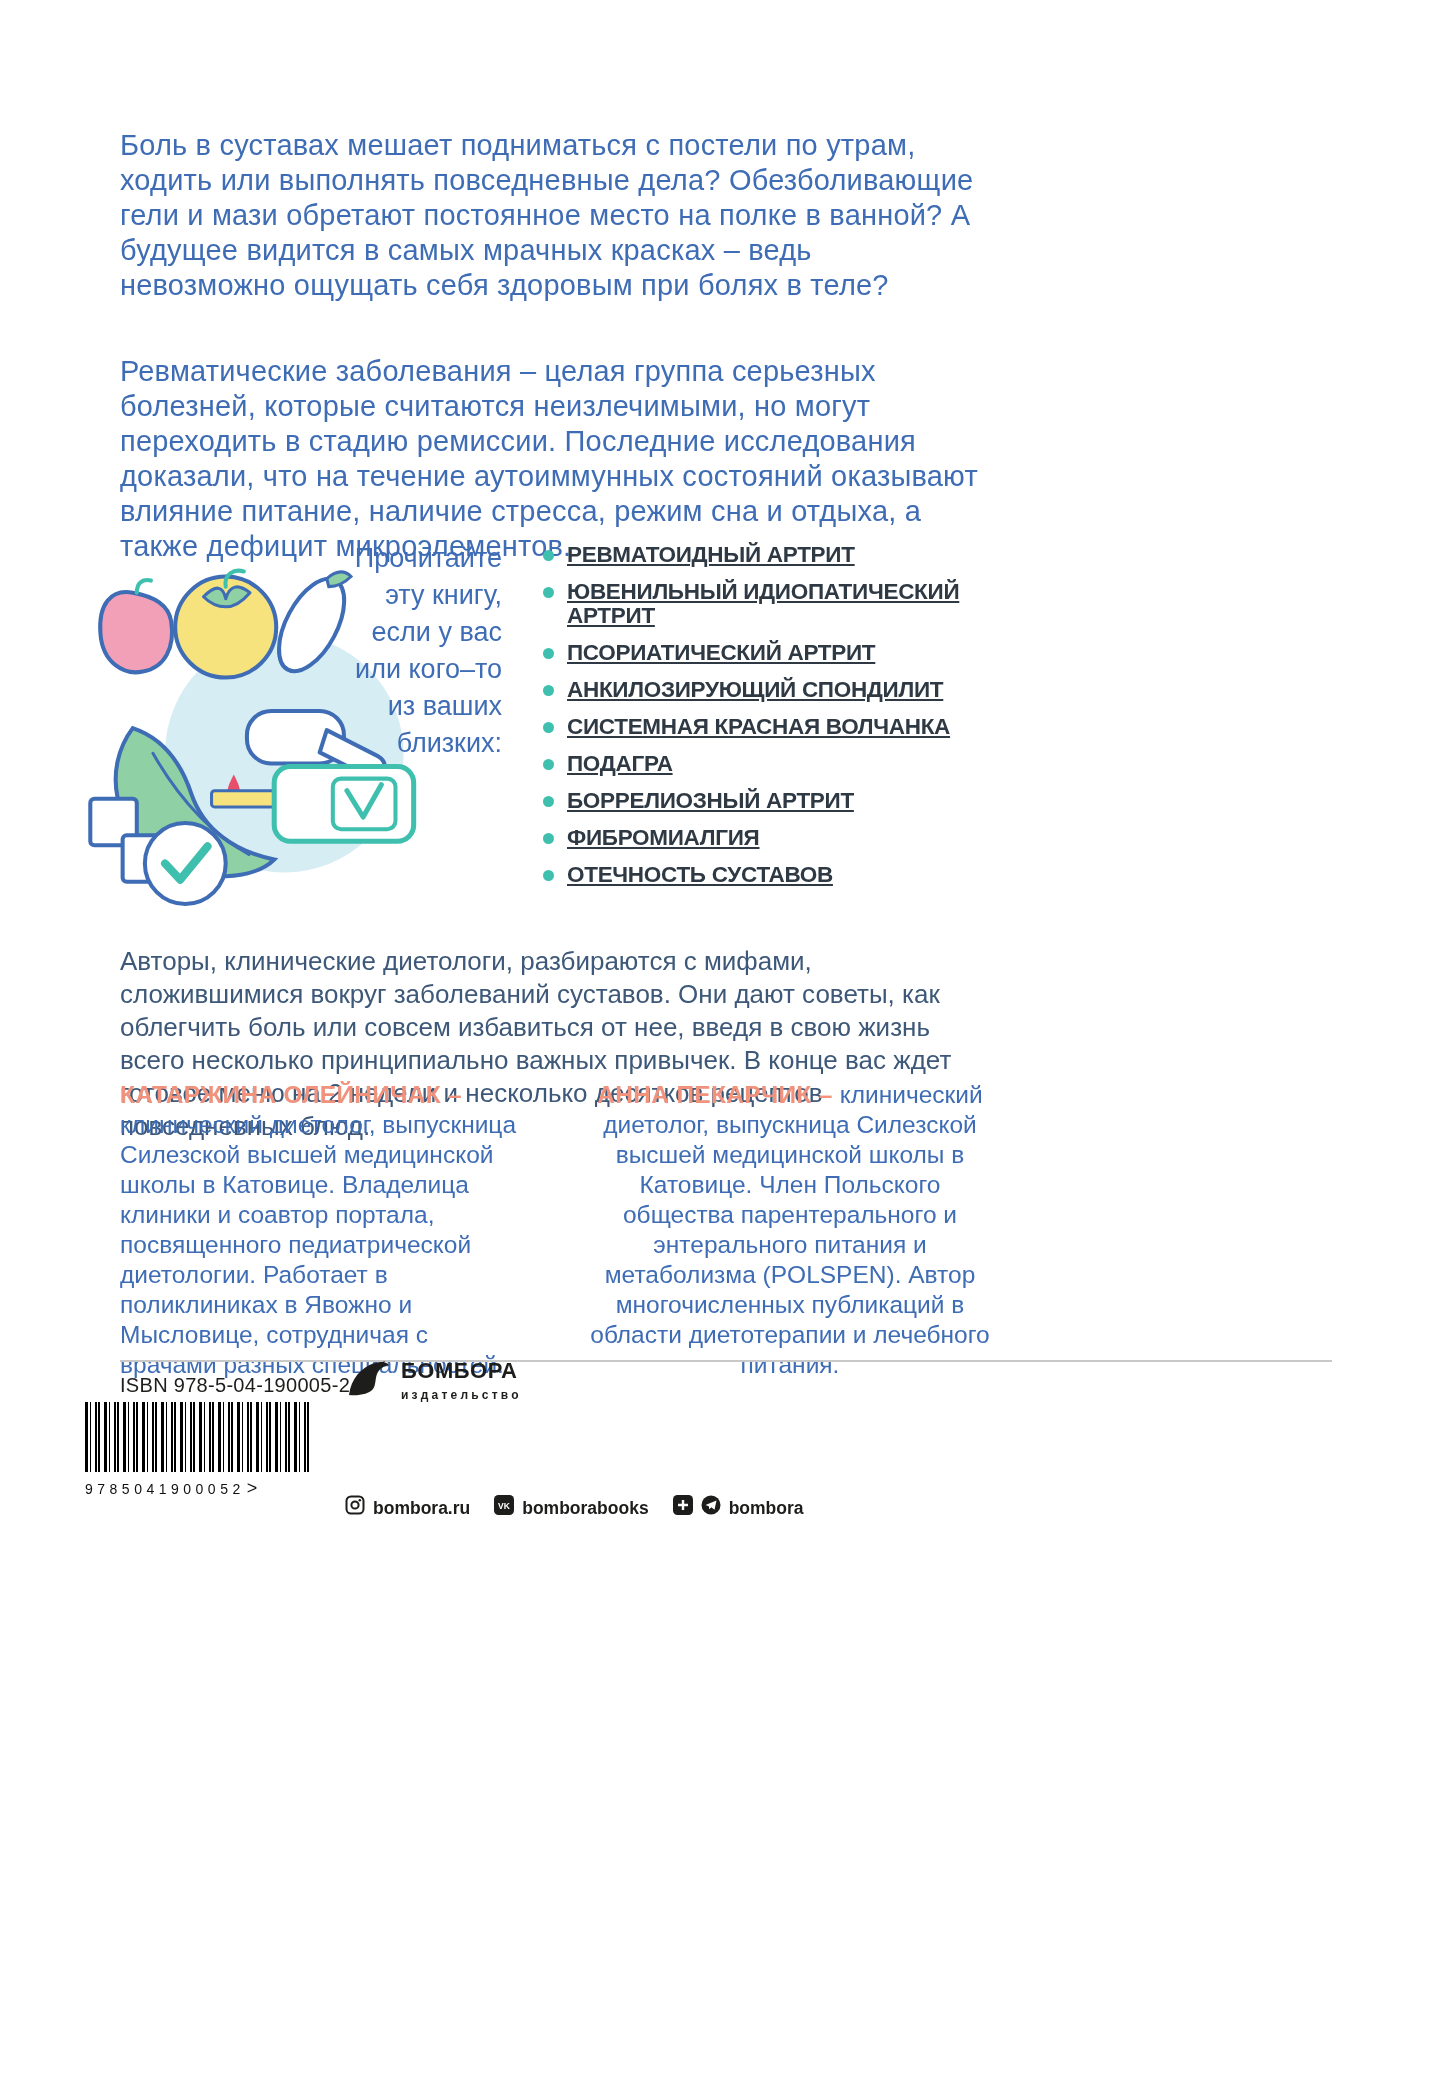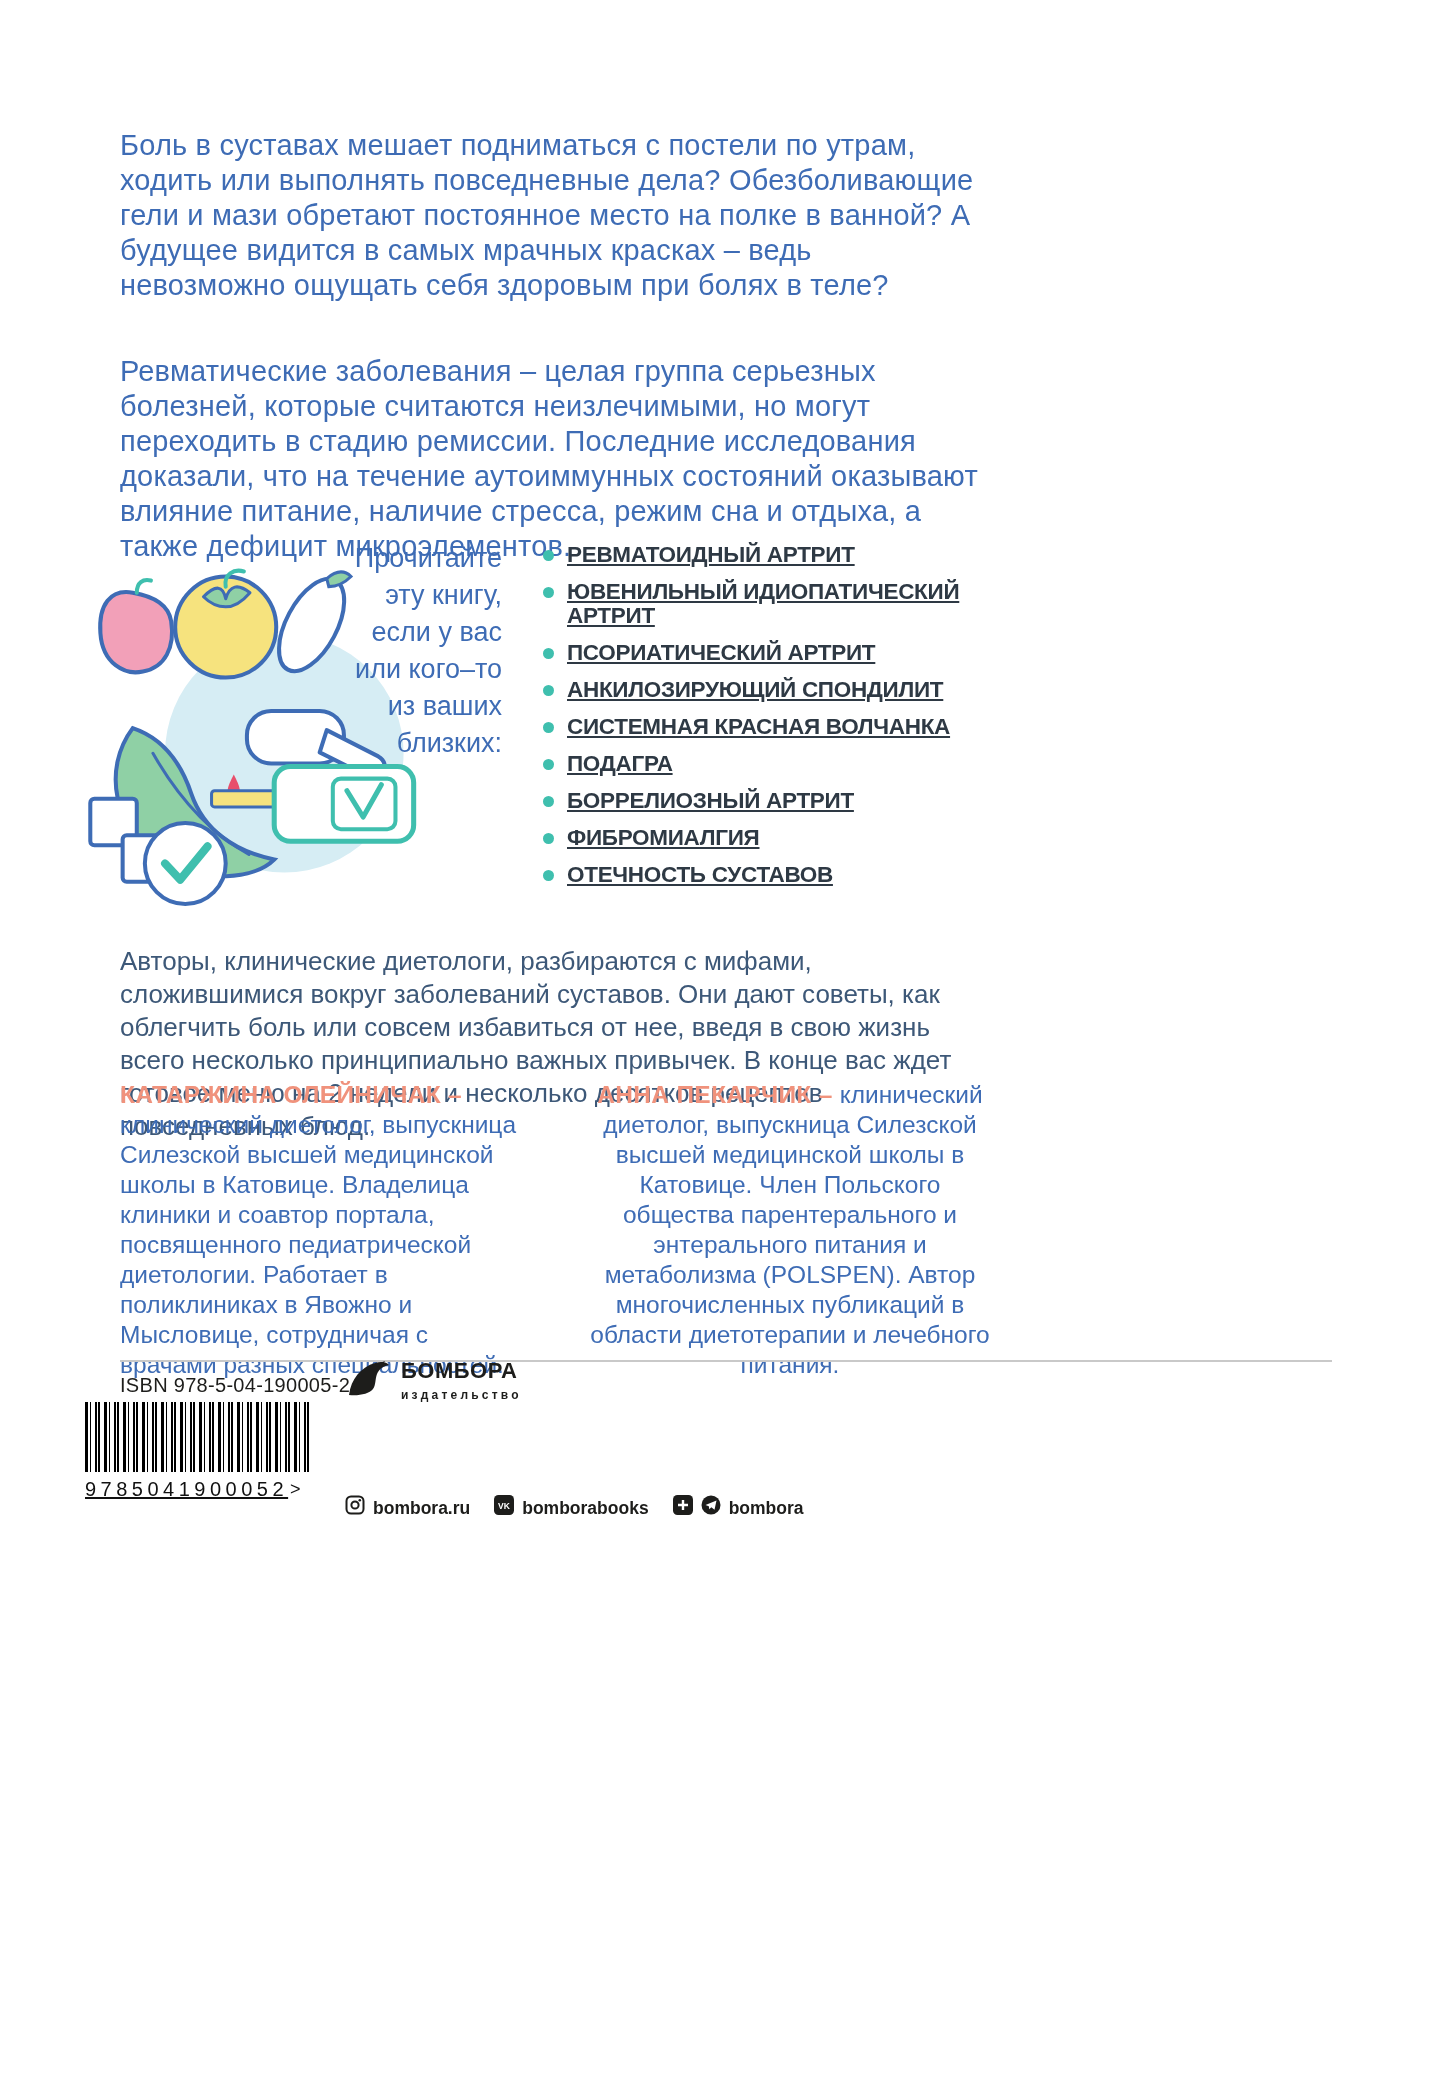--- a/index.html
+++ b/index.html
@@ -41,21 +41,21 @@
   .bio .author-name{color:var(--coral);font-weight:bold;letter-spacing:.3px;}
 
   .divider{position:absolute;left:120px;top:1360px;width:1212px;height:2px;background:var(--line);}
 
   .isbn{position:absolute;left:120px;top:1374px;color:var(--ink);font-size:20px;letter-spacing:.3px;}
 
   .barcode{position:absolute;left:85px;top:1402px;width:224px;}
   .barcode .bars{height:70px;background:
     repeating-linear-gradient(90deg,#000 0 3px,#fff 3px 5px,#000 5px 6px,#fff 6px 10px,#000 10px 12px,#fff 12px 13px,#000 13px 15px,#fff 15px 19px);}
   .barcode .num-row{display:flex;align-items:center;margin-top:6px;color:#111;}
-  .barcode .digits{font-size:20px;letter-spacing:4.5px;text-decoration:underline;}
+  .barcode .digits{font-size:14px;letter-spacing:4.5px;}
   .barcode .chev{font-size:18px;margin-left:2px;}
 
   .publisher{position:absolute;left:345px;top:1356px;display:flex;align-items:center;gap:10px;color:var(--ink);}
   .publisher .bird{width:46px;height:40px;}
   .publisher .pub-name{font-size:22px;font-weight:bold;letter-spacing:.5px;line-height:30px;}
   .publisher .pub-sub{font-size:12px;font-weight:bold;letter-spacing:3.2px;margin-top:2px;}
 
   .blurb{position:absolute;left:345px;top:1416px;width:440px;color:var(--ink);
     font-size:16.5px;line-height:21.5px;white-space:pre-line;}
 

